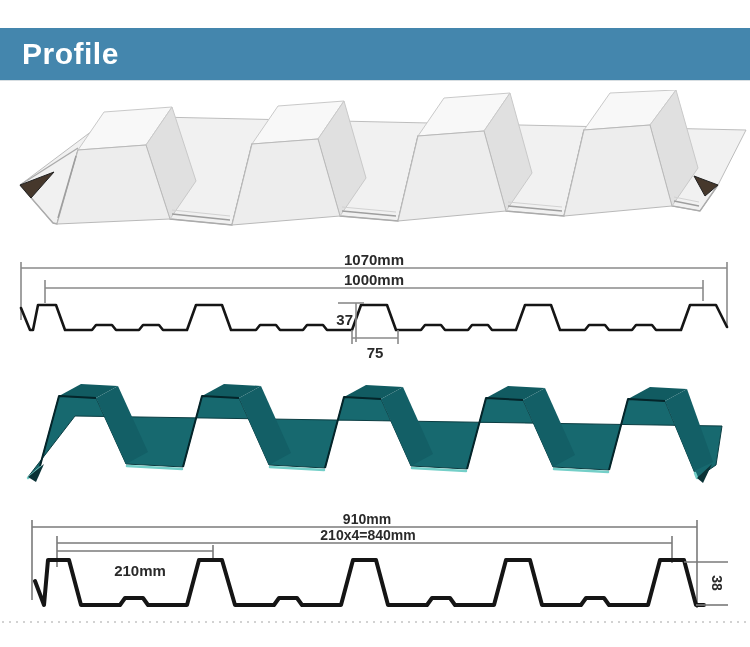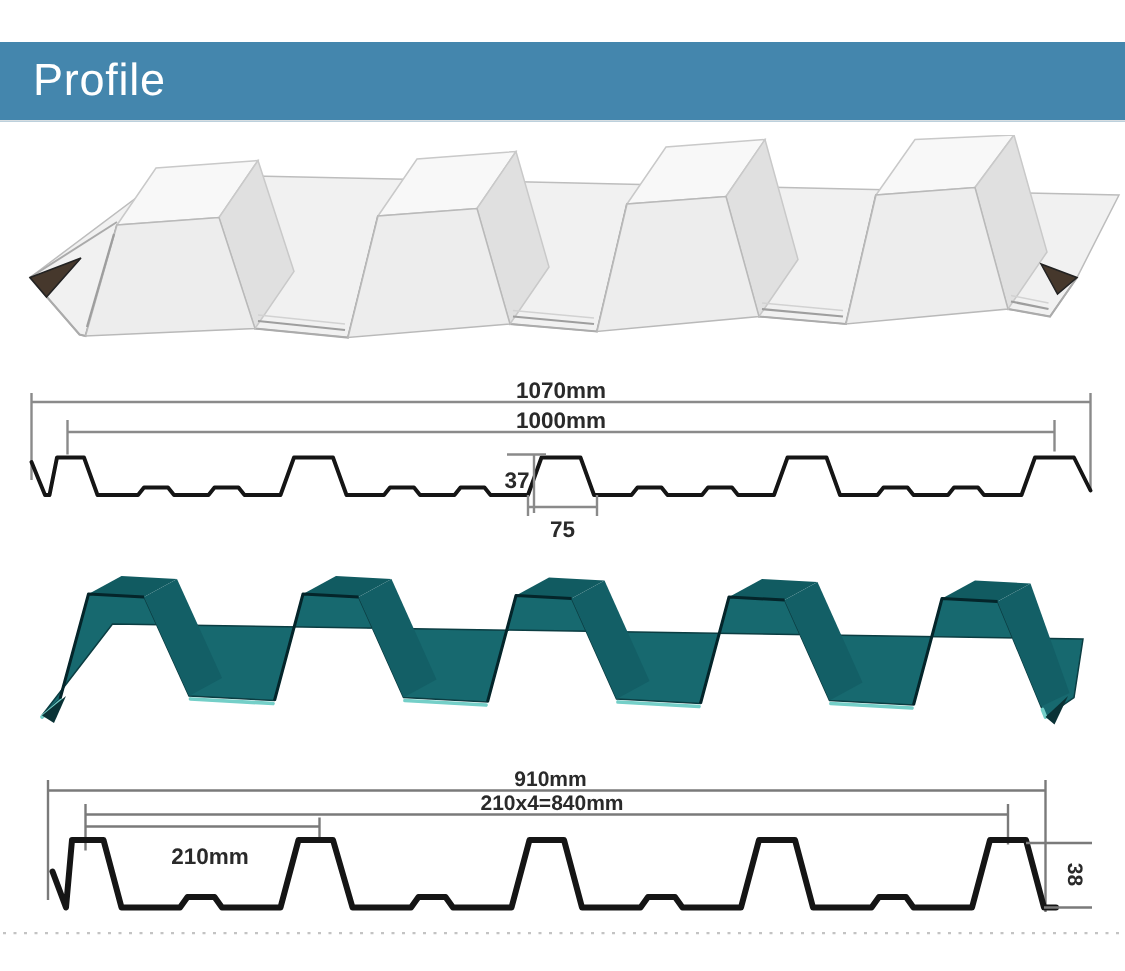--- a/index.html
+++ b/index.html
@@ -1,20 +1,20 @@
 <!DOCTYPE html>
 <html><head>
 <meta charset="utf-8">
 <style>
   html,body{margin:0;padding:0;background:#ffffff;}
   #page{position:relative;width:750px;height:647px;background:#ffffff;overflow:hidden;
         font-family:"Liberation Sans", sans-serif;}
   #header-bar{position:absolute;left:0;top:28px;width:750px;height:52px;
         display:flex;align-items:center;border-bottom:1px solid #d7dee2;}
-  #header-title{font-size:30px;font-weight:normal;padding-left:22px;letter-spacing:0.5px;}
+  #header-title{font-size:30px;font-weight:bold;padding-left:22px;letter-spacing:0.5px;}
   .abs{position:absolute;left:0;}
   svg{display:block;}
   .dimtext{font-size:15px;font-weight:bold;fill:#2a2a2a;}
   .dimtext-sm{font-size:14px;font-weight:bold;fill:#2a2a2a;}
   .dimline1{stroke:#8a8a8a;stroke-width:1.6;fill:none;}
   .dimline2{stroke:#7a7a7a;stroke-width:1.6;fill:none;}
   .profile1{stroke:#151515;stroke-width:2.6;fill:none;stroke-linejoin:round;stroke-linecap:round;}
   .profile2{stroke:#151515;stroke-width:4;fill:none;stroke-linejoin:round;stroke-linecap:round;}
   .sheet-outline{stroke:#bdbdbd;stroke-width:1;}
   .pan-line{stroke:#9e9e9e;stroke-width:1.5;fill:none;}

